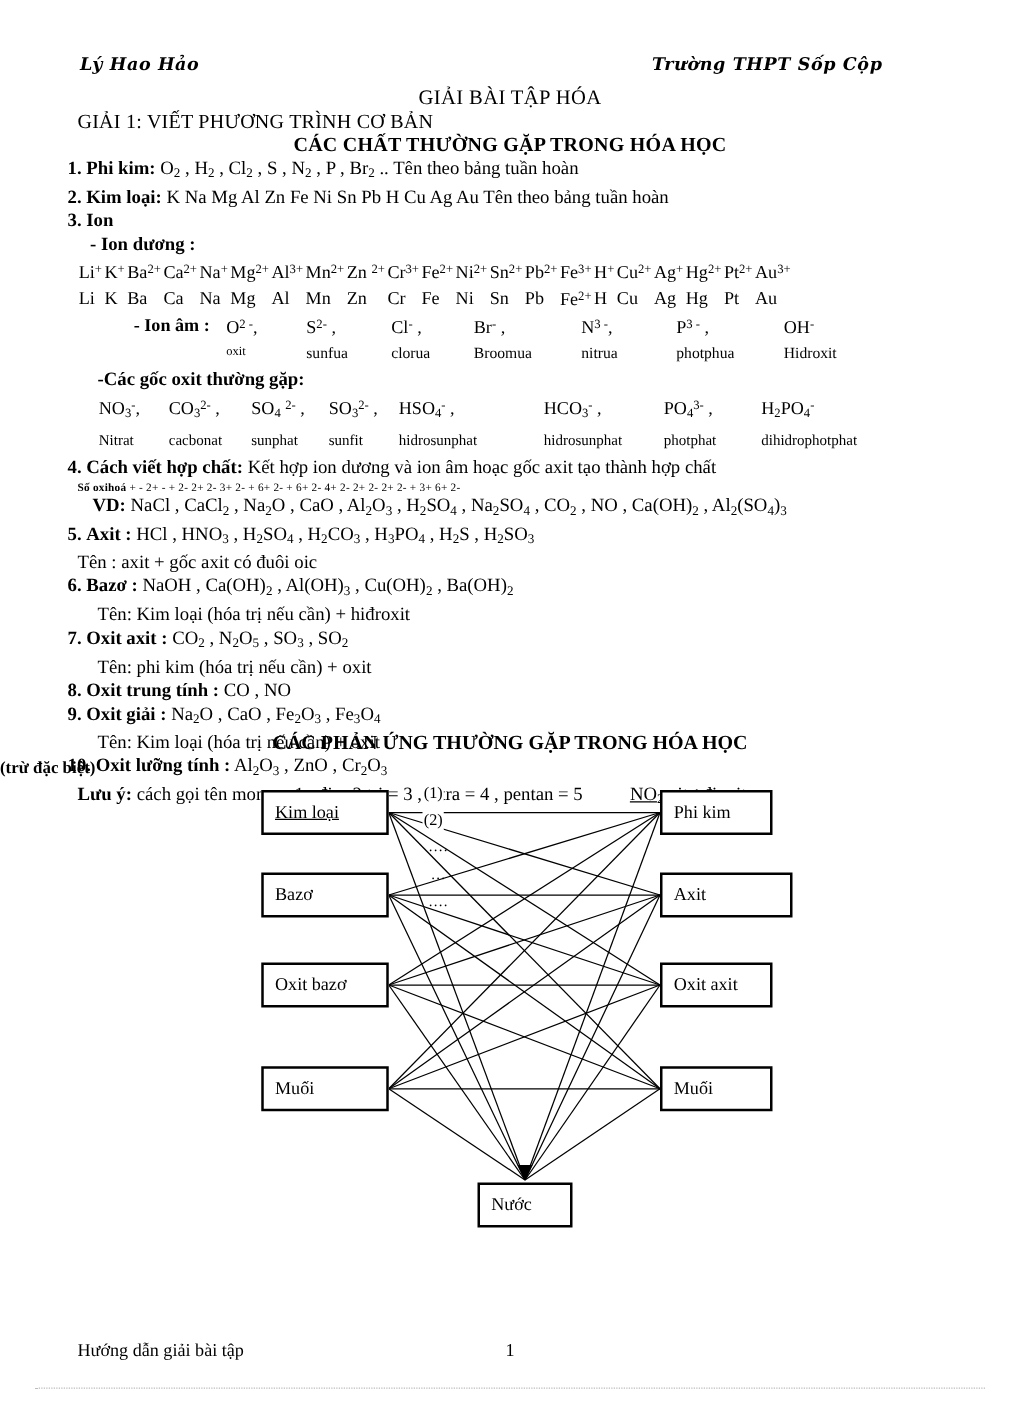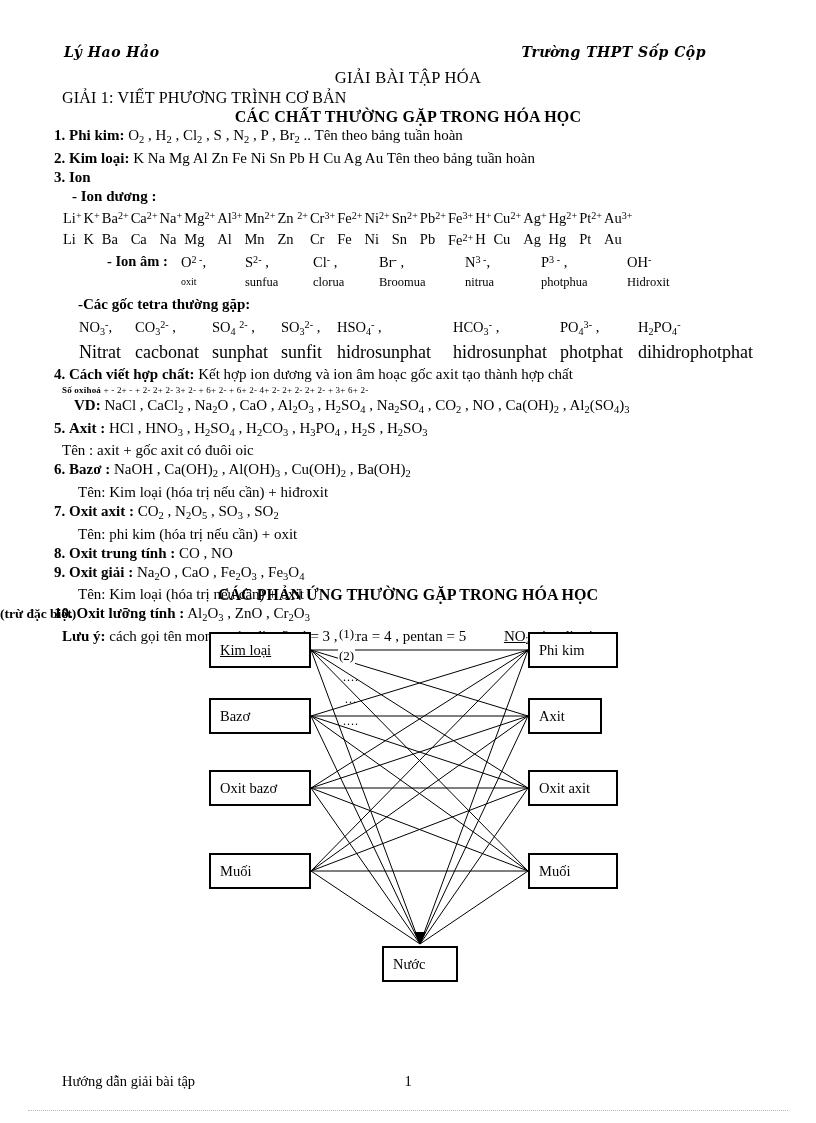--- a/index.html
+++ b/index.html
@@ -59,21 +59,21 @@
 
   table.ions { border-collapse: collapse; margin-left: 62px; }
   table.ions td { font-size: 14.5px; line-height: 19px; padding: 0 1px; white-space: nowrap; }
 
   table.anions { border-collapse: collapse; margin-left: 106px; }
   table.anions td { font-size: 14.5px; line-height: 18px; white-space: nowrap; text-align: left; }
   table.anions td.nm { font-size: 12.5px; }
 
   table.acids { border-collapse: collapse; margin-left: 78px; }
   table.acids td { font-size: 14.5px; line-height: 19px; white-space: nowrap; padding-right: 12px;}
-  table.acids td.nm { font-size: 18px; }
+  table.acids td.nm { font-size: 12px; }
 
   .oxi-line { padding-left: 62px; font-size: 9px; line-height: 12px; white-space: nowrap; letter-spacing: .2px;}
   .oxi-line .lab { font-weight: bold; font-size: 9px; }
 
   
   .diag-title {
     position: absolute; top: 586px; left: 0; width: 816px;
     text-align: center; font-size: 16px; font-weight: bold;
   }
   .diag-sub {
@@ -211,21 +211,21 @@
         <td class="nm">sunfua</td>
         <td class="nm">clorua</td>
         <td class="nm">Broomua</td>
         <td class="nm">nitrua</td>
         <td class="nm">photphua</td>
         <td class="nm">Hidroxit</td>
       </tr>
     </tbody>
       </table>
 
-    <div class="ln b" style="padding-left:78px;margin-top:3px">-Các gốc tetra thường gặp:</div>
+    <div class="ln b" style="padding-left:78px;margin-top:3px">-Các gốc oxit thường gặp:</div>
 
     <table class="acids">
       <tbody>
           <tr>
         <td style="width:56px">NO<sub>3</sub><sup>-</sup>,</td>
         <td style="width:66px">CO<sub>3</sub><sup>2-</sup> ,</td>
         <td style="width:62px">SO<sub>4</sub> <sup>2-</sup> ,</td>
         <td style="width:56px">SO<sub>3</sub><sup>2-</sup> ,</td>
         <td style="width:116px">HSO<sub>4</sub><sup>-</sup> ,</td>
         <td style="width:96px">HCO<sub>3</sub><sup>-</sup> ,</td>
@@ -372,21 +372,21 @@
     <div class="node" style="left:209px; top:8px; width:102px; height:36px;text-decoration:underline;">
       <span>Kim loại</span>
     </div>
     <div class="node" style="left:528px; top:8px; width:90px; height:36px;">
       <span>Phi kim</span>
     </div>
 
     <div class="node" style="left:209px; top:74px; width:102px; height:36px;">
       <span>Bazơ</span>
     </div>
-    <div class="node" style="left:528px; top:74px; width:74px; height:36px;">
+    <div class="node" style="left:528px; top:74px; width:106px; height:36px;">
       <span>Axit</span>
     </div>
 
     <div class="node" style="left:209px; top:146px; width:102px; height:36px;">
       <span>Oxit bazơ</span>
     </div>
     <div class="node" style="left:528px; top:146px; width:90px; height:36px;">
       <span>Oxit axit</span>
     </div>
 

